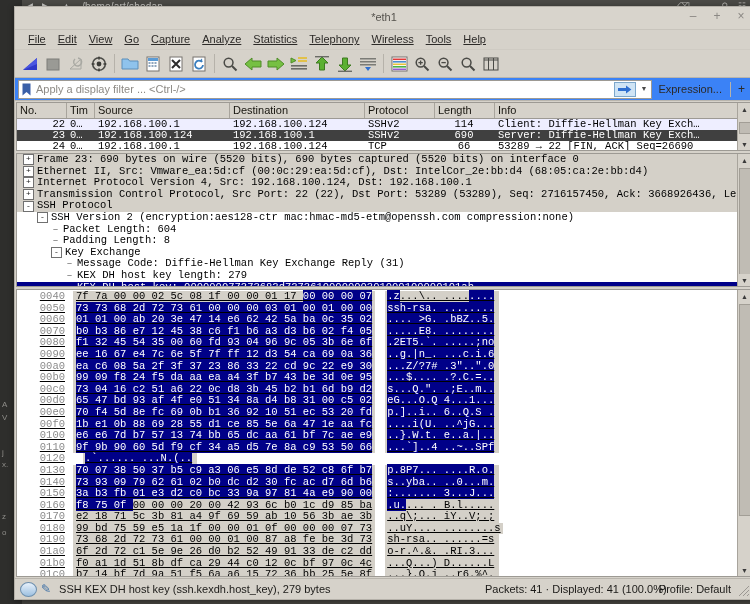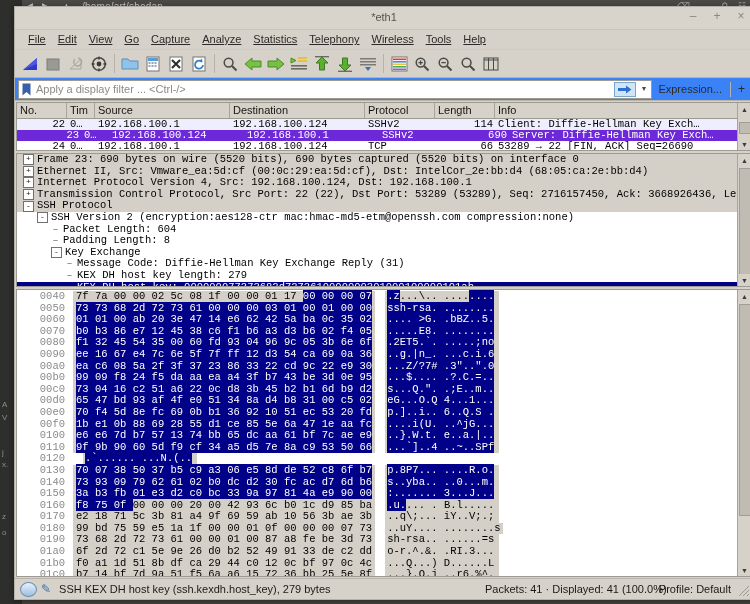--- a/index.html
+++ b/index.html
@@ -65,50 +65,50 @@
   .vsep{width:1px;height:15px;background:#b6b2aa;margin:0 2px;}
   .plus{font-size:12px;color:#2c2a28;padding:0 5px;}
 
   
   .pktlist{flex:0 0 47px;background:#fff;border:1px solid #9d9a94;margin:1px 1px 0 1px;position:relative;overflow:hidden;}
   .pl-head{height:15px;background:#d6d2ca;display:flex;font-size:11px;color:#17150f;border-bottom:1px solid #9d9a94;}
   .pl-head div{border-right:1px solid #a8a49c;padding-left:3px;line-height:15px;overflow:hidden;white-space:nowrap;box-sizing:border-box;}
   .pl-rows{font-family:"Liberation Mono","DejaVu Sans Mono",monospace;font-size:10.5px;}
   .pl-row{height:11px;line-height:11px;display:flex;white-space:nowrap;}
   .pl-row > div{box-sizing:border-box;overflow:hidden;padding-right:2px;}
-  .pl-row.sel{background:#6d28d9;color:#fff;padding-left:14px;}
+  .pl-row.sel{background:#404040;color:#fff;}
   .pl-row.alt{background:#eeeeff;color:#000;}
   .pl-row.part{color:#000;background:#fff;}
   .c-no{width:50px;text-align:right;}
   .c-tim{width:28px;text-align:left;padding-left:3px;}
   .c-src{width:135px;padding-left:3px;}
   .c-dst{width:135px;padding-left:3px;}
   .c-pro{width:70px;padding-left:3px;}
-  .c-len{width:60px;text-align:right;}
+  .c-len{width:60px;text-align:center;}
   .c-inf{flex:1;padding-left:3px;}
 
   
   .sb{position:absolute;right:0;top:0;bottom:0;width:13px;background:#d6d2ca;border-left:1px solid #a8a49c;}
   .sb-up,.sb-dn{height:12px;width:13px;background:#d6d2ca;display:flex;align-items:center;justify-content:center;font-size:7px;color:#3a3a3a;}
   .sb-dn{position:absolute;bottom:0;}
   .sb-thumb{position:absolute;left:1px;width:11px;background:#c0bcb4;border:1px solid #a29e96;}
 
   
   .detail{flex:1 1 auto;background:#fff;border:1px solid #9d9a94;margin:2px 1px 0 1px;position:relative;overflow:hidden;}
   .dt-rows{font-family:"Liberation Mono","DejaVu Sans Mono",monospace;font-size:10.5px;color:#000;}
   .dt-row{height:11.6px;line-height:11.6px;white-space:nowrap;display:flex;align-items:center;}
   .dt-row.gray{background:#d4d0c8;}
   .dt-row.sel{background:#000088;color:#fff;}
   .expander{display:inline-block;width:9px;height:9px;border:1px solid #707070;background:#fff;
             font-size:8px;line-height:7px;text-align:center;color:#222;margin-right:3px;flex:0 0 9px;}
   .tick{display:inline-block;width:9px;margin-right:3px;color:#777;flex:0 0 9px;text-align:center;font-size:10px;}
 
   
   .hex{flex:0 0 286px;background:#fff;border:1px solid #9d9a94;margin:2px 1px 1px 1px;position:relative;overflow:hidden;}
-  .hx-rows{font-family:"Liberation Mono","DejaVu Sans Mono",monospace;font-size:10.5px;padding-top:1px;}
+  .hx-rows{font-family:"Liberation Mono","DejaVu Sans Mono",monospace;font-size:10.5px;padding-top:1px;text-decoration:underline;}
   .hx-row{height:11.6px;line-height:11.6px;white-space:nowrap;display:flex;}
   .hx-off{width:40px;color:#8a8a8a;text-align:right;padding-right:8px;flex:0 0 48px;}
   .hx-bytes{flex:0 0 268px;background:#d4d0c8;padding:0 3px;letter-spacing:0px;}
   .hx-gap{flex:0 0 10px;}
   .hx-ascii{flex:0 0 110px;background:#d4d0c8;padding:0 2px;}
   .hl{background:#000088;color:#fff;}
   .nhl{color:#000;}
 
   
   .status{height:20px;flex:0 0 20px;background:#d6d2ca;border-top:1px solid #b9b5ad;

